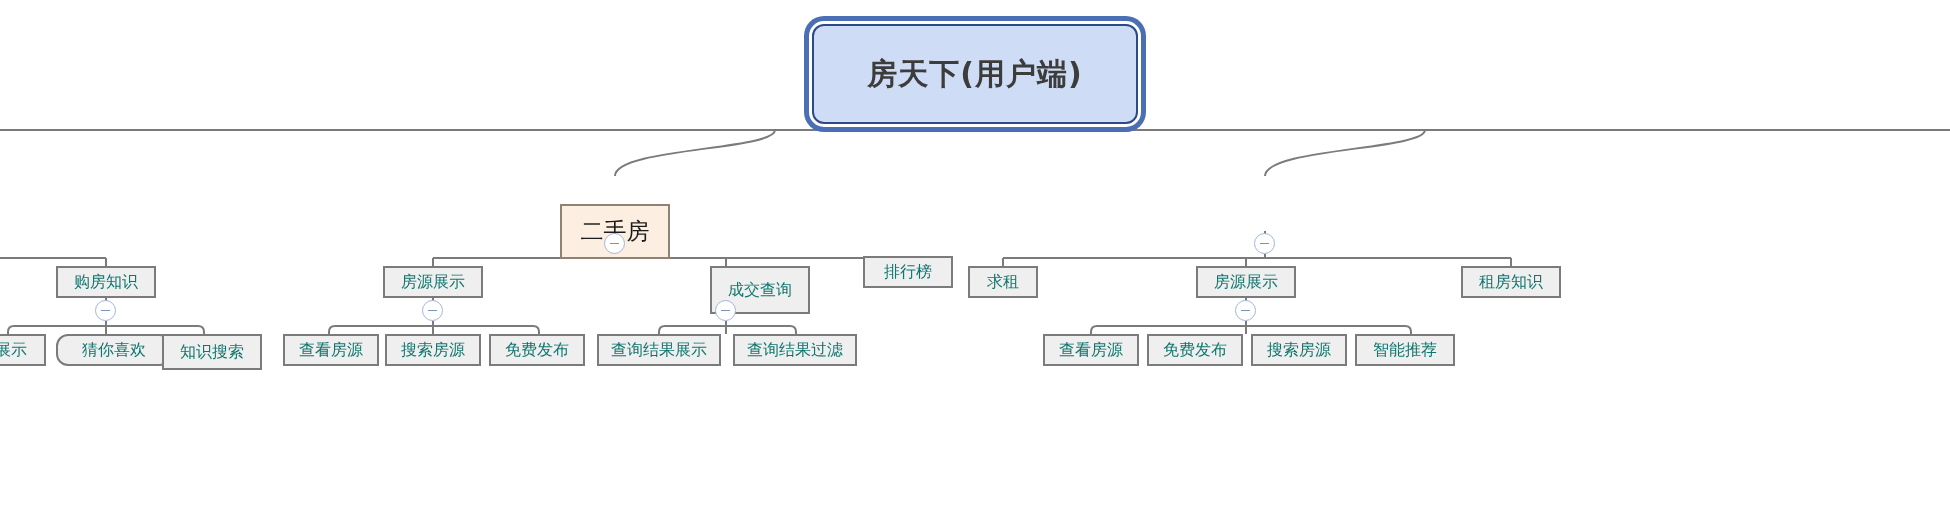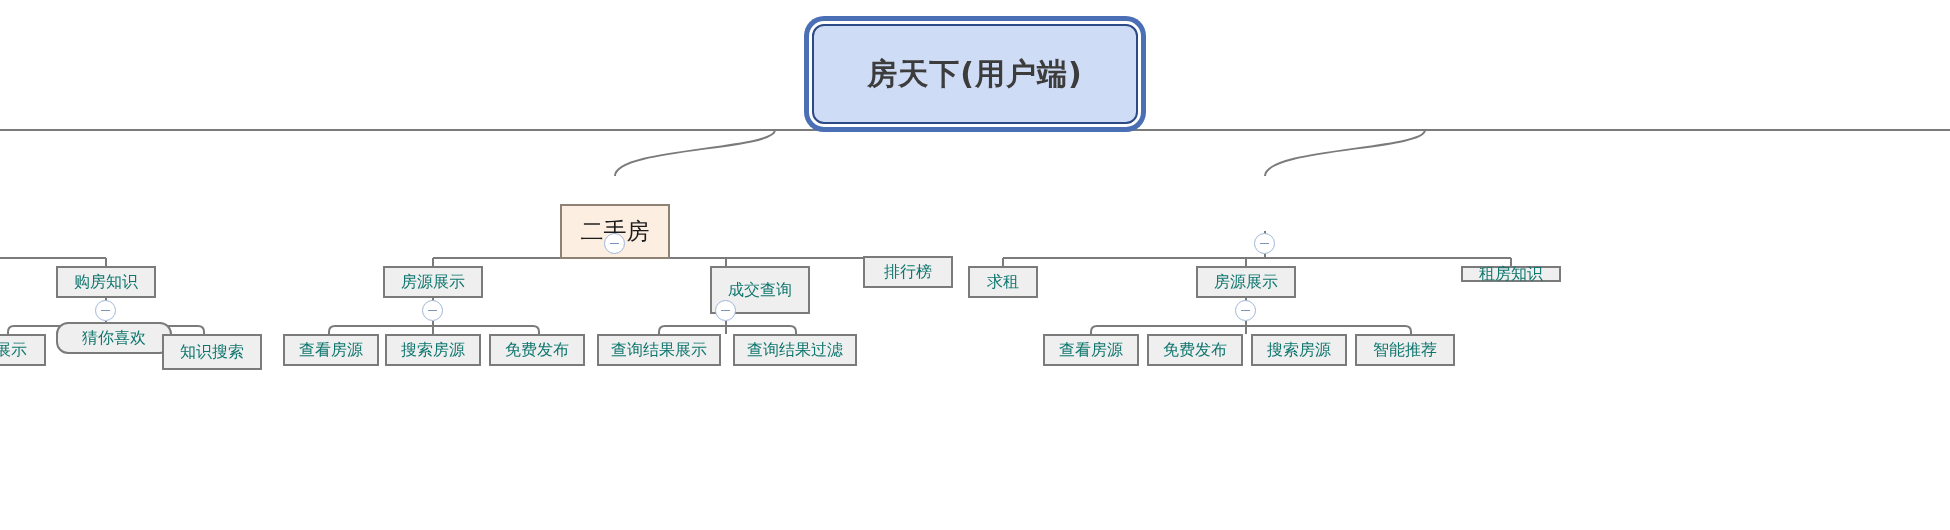--- a/index.html
+++ b/index.html
@@ -133,25 +133,25 @@
 
   <div class="node plain" style="left:863px;top:256px;width:90px;height:32px;">排行榜</div>
 
   <div class="node plain" style="left:968px;top:266px;width:70px;height:32px;">求租</div>
 
   <div class="node plain" style="left:1196px;top:266px;width:100px;height:32px;">房源展示</div>
   <div class="toggle" style="left:1235px;top:300px;">
       <span></span>
     </div>
 
-  <div class="node plain" style="left:1461px;top:266px;width:100px;height:16px;">租房知识</div>
+  <div class="node plain" style="left:1461px;top:266px;width:100px;height:32px;">租房知识</div>
 
   <div class="node plain" style="left:-24px;top:334px;width:70px;height:32px;">展示</div>
 
-  <div class="node plain" style="left:56px;top:322px;width:116px;height:32px;border-radius:12px;">猜你喜欢</div>
+  <div class="node plain" style="left:56px;top:334px;width:116px;height:32px;border-radius:12px;">猜你喜欢</div>
 
   <div class="node plain" style="left:162px;top:334px;width:100px;height:36px;">知识搜索</div>
 
   <div class="node plain" style="left:283px;top:334px;width:96px;height:32px;">查看房源</div>
 
   <div class="node plain" style="left:385px;top:334px;width:96px;height:32px;">搜索房源</div>
 
   <div class="node plain" style="left:489px;top:334px;width:96px;height:32px;">免费发布</div>
 
   <div class="node plain" style="left:597px;top:334px;width:124px;height:32px;">查询结果展示</div>

